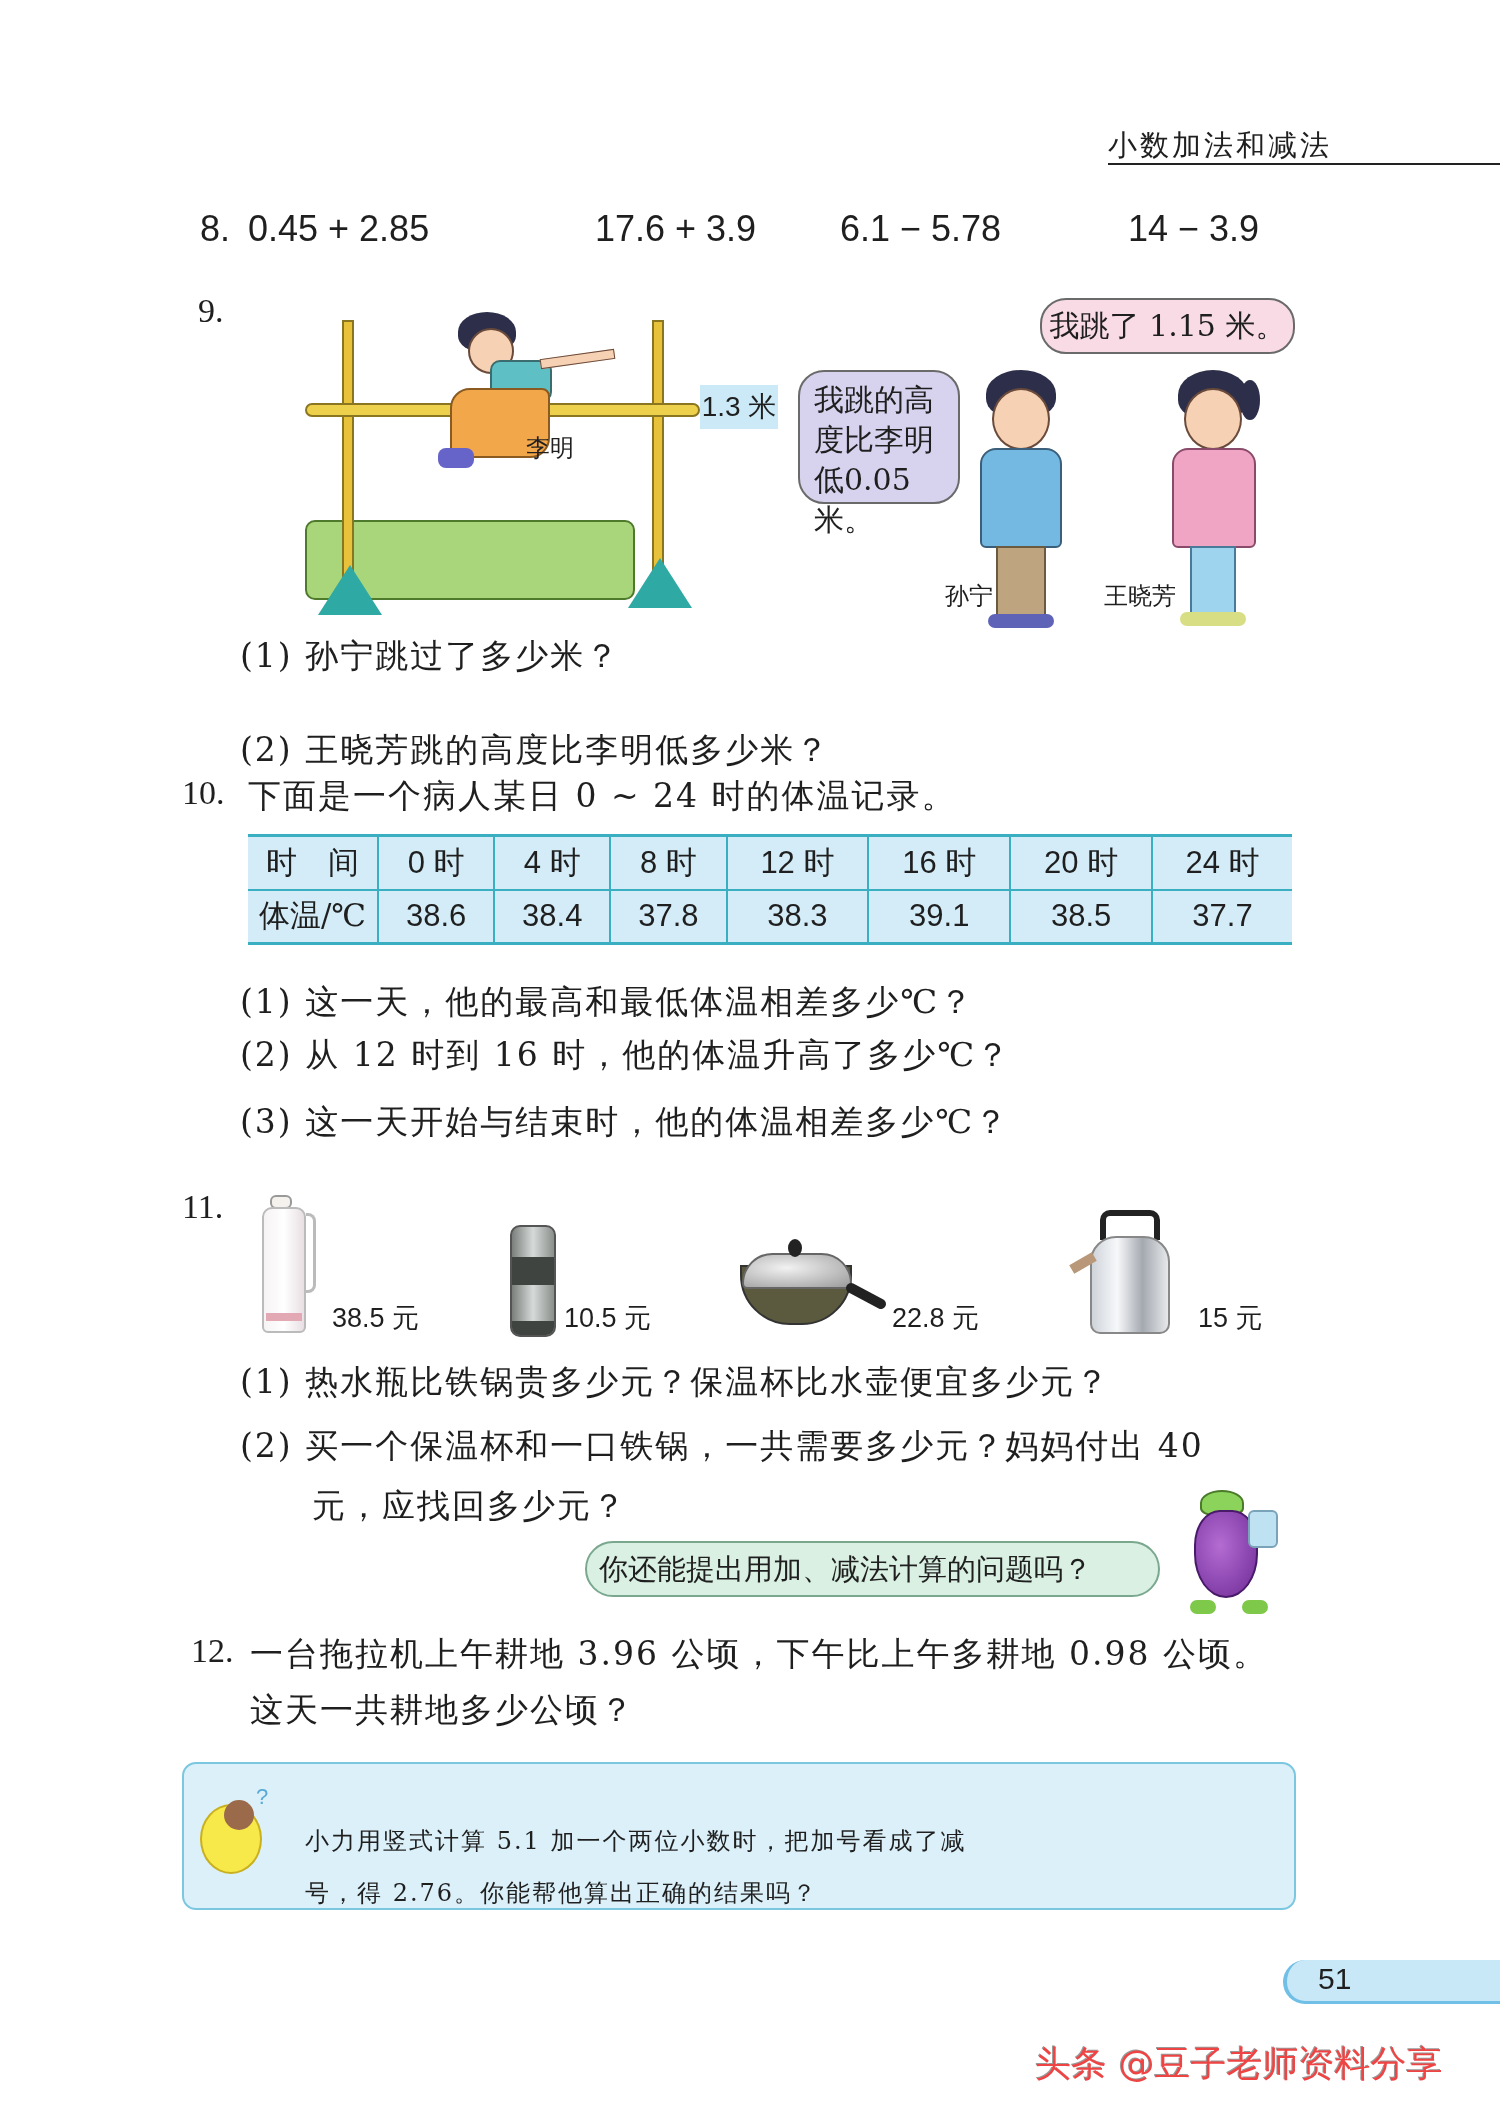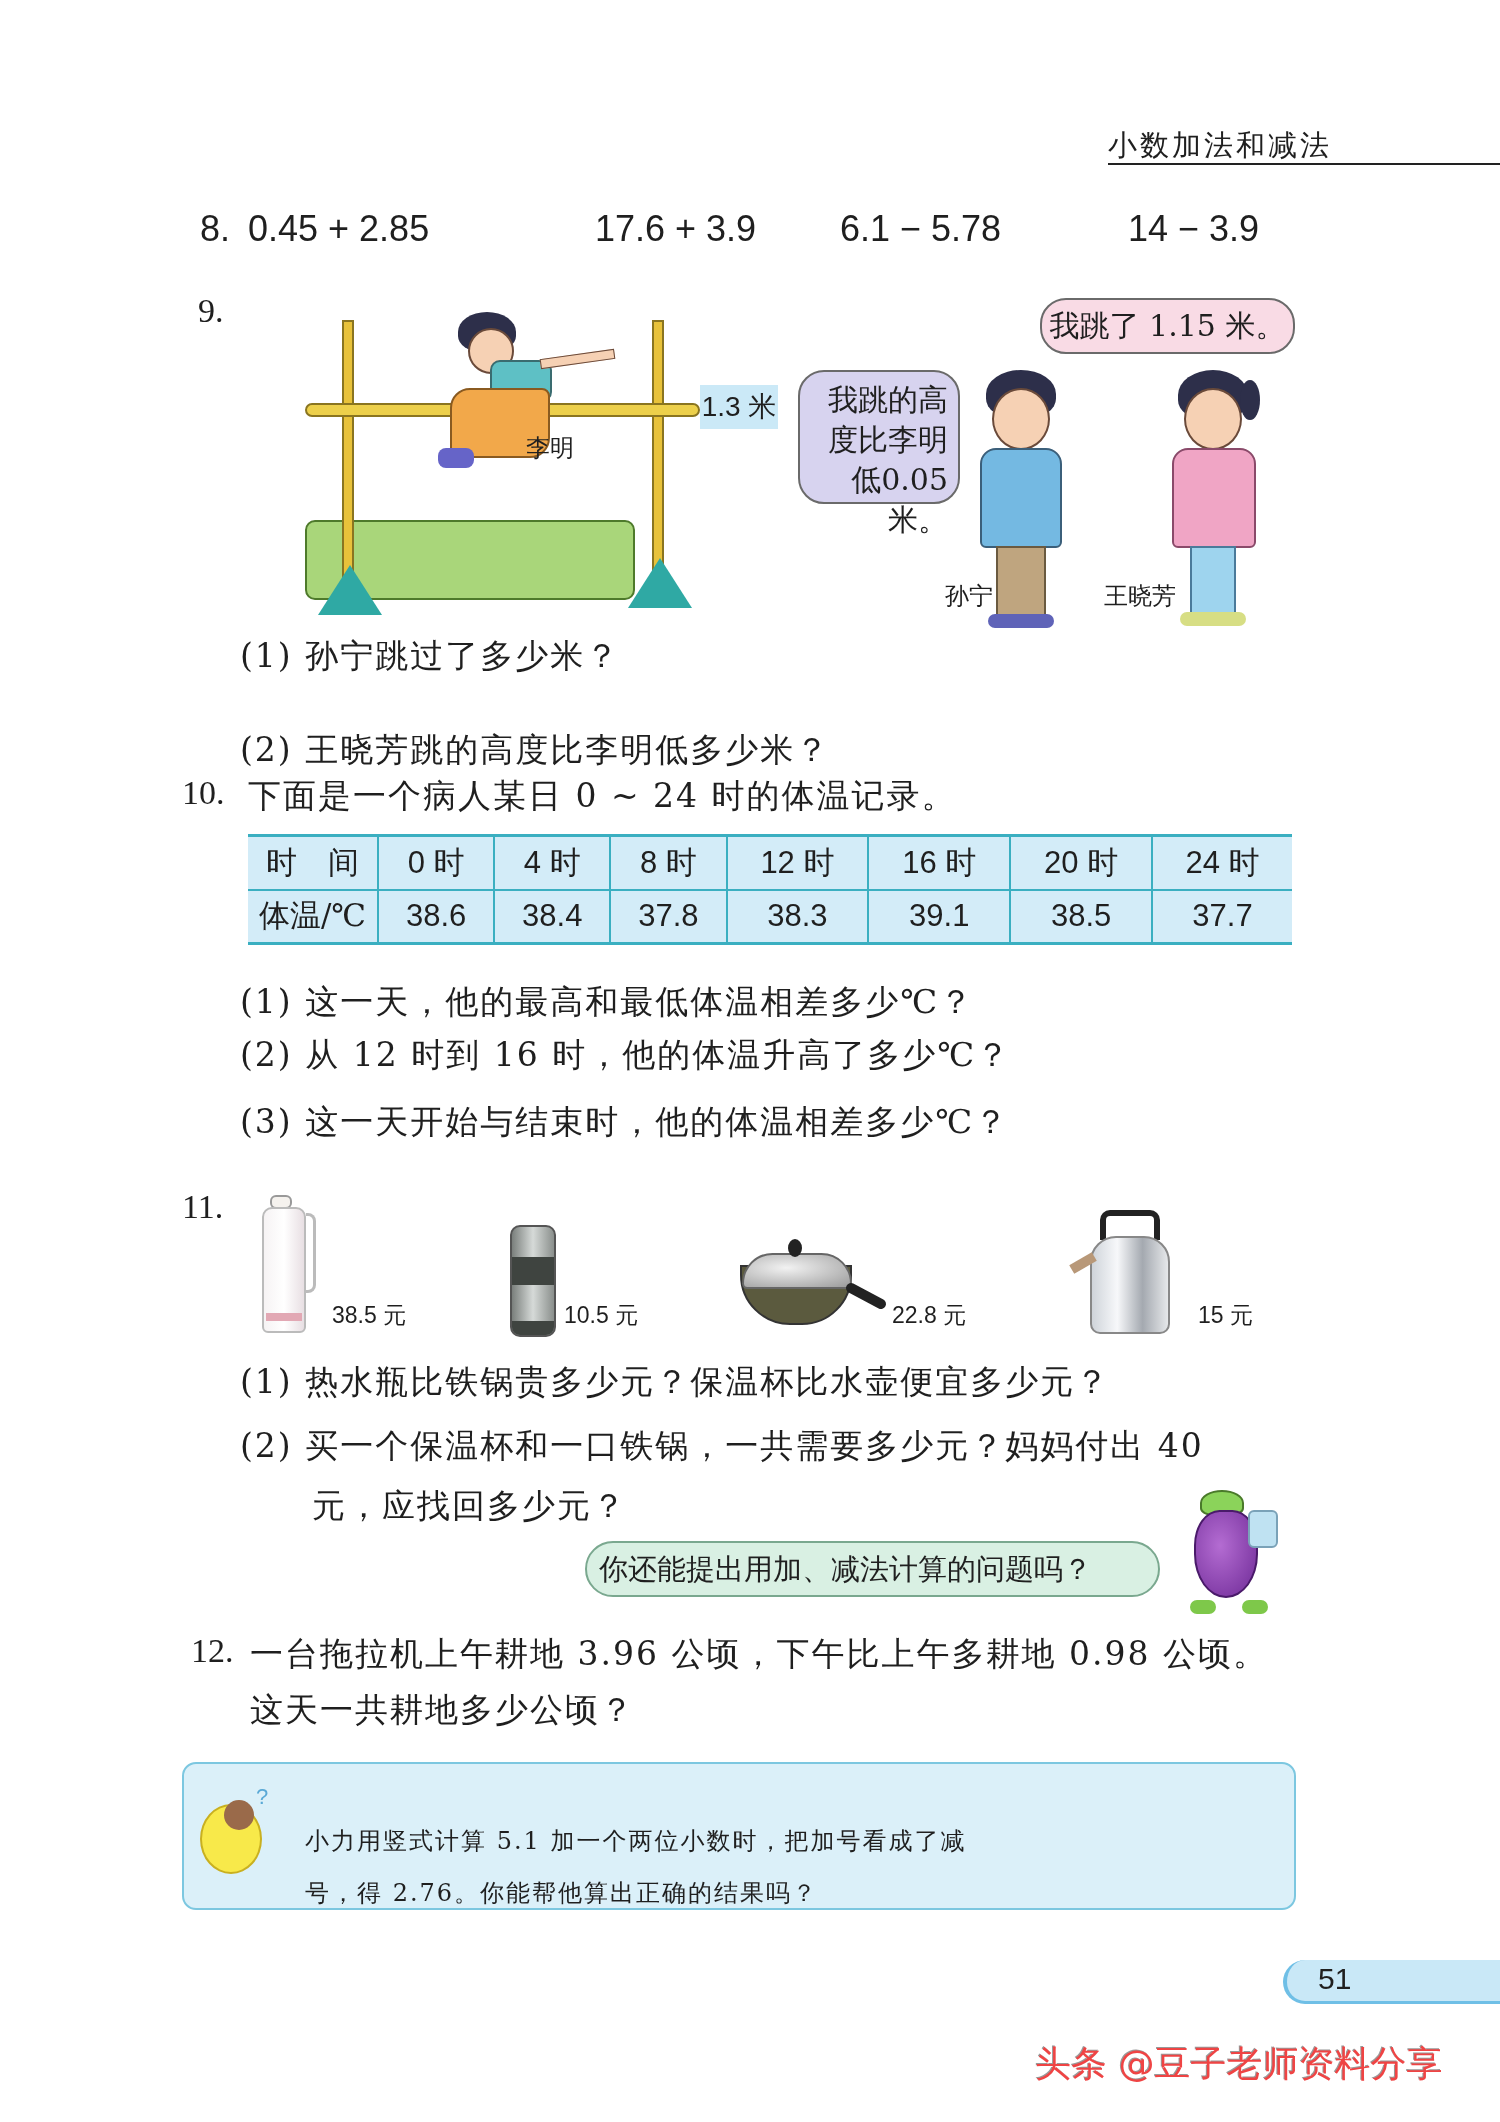--- a/index.html
+++ b/index.html
@@ -19,41 +19,41 @@
     
     .pnum { font-size: 34px; font-family: "Liberation Serif", serif; }
 
     
     .pole { background: #e8c23a; border: 2px solid #8a7520; width: 12px; }
     .bar { background: #edd04b; border: 2px solid #8a7520; height: 14px; border-radius: 7px; }
     .base { width: 0; height: 0; border-left: 32px solid transparent; border-right: 32px solid transparent; border-bottom: 50px solid #2fa9a4; }
     .mat { background: #a9d67a; border: 2px solid #4e7a2b; border-radius: 10px; }
     .label-13 { left: 700px; top: 385px; width: 78px; height: 44px; background: #cbe9f7; font-size: 28px; text-align: center; line-height: 44px; }
     .bubble { border: 2px solid #6a6a6a; border-radius: 26px; }
-    .bubble-sun { left: 798px; top: 370px; width: 162px; height: 134px; background: #d7d3ef; font-size: 30px; line-height: 40px; padding: 8px 10px 0 14px; text-align: right; }
+    .bubble-sun { left: 798px; top: 370px; width: 162px; height: 134px; background: #d7d3ef; font-size: 30px; line-height: 40px; padding: 8px 10px 0 14px; }
     .bubble-wang { left: 1040px; top: 298px; width: 255px; height: 56px; background: #f9dbe5; font-size: 30px; line-height: 52px; text-align: center; }
     .name-label { font-size: 24px; }
 
     
     .head { border-radius: 50%; background: #f6d1b4; border: 2px solid #6a4a3a; }
     .hair { background: #2d2f4a; border-radius: 50% 50% 40% 40%; }
 
     .subq { font-size: 33px; letter-spacing: 2px; }
 
     
     #temp-table { left: 248px; top: 834px; width: 1044px; border-collapse: collapse; background: #d3ecf8; }
     #temp-table td { border-left: 2px solid #3aafc1; border-right: 2px solid #3aafc1; height: 54px; text-align: center; font-size: 31px; }
     #temp-table tr:first-child td { border-top: 3px solid #3aafc1; border-bottom: 2px solid #3aafc1; }
     #temp-table tr:last-child td { border-bottom: 3px solid #3aafc1; }
     #temp-table td:first-child { border-left: none; width: 130px; font-family: "DejaVu Serif", serif; }
     #temp-table td:last-child { border-right: none; }
     #temp-table td.num { font-family: "Liberation Sans", sans-serif; }
 
     
-    .price { font-size: 23px; }
+    .price { font-size: 27px; }
 
     .hint-bubble { left: 585px; top: 1541px; width: 575px; height: 56px; background: #d9f0e3; border: 2px solid #7aa88f; border-radius: 28px; font-size: 29px; line-height: 52px; padding-left: 12px; }
 
     
     #think-box { left: 182px; top: 1762px; width: 1114px; height: 148px; background: #dbf0f9; border: 2px solid #7cc7e0; border-radius: 14px; }
     #think-text { left: 305px; top: 1785px; width: 970px; font-size: 24px; line-height: 52px; letter-spacing: 2px; margin-top: 30px; }
 
     
     #page-tab { left: 1283px; top: 1960px; width: 217px; height: 44px; background: #c9e8f7; border-radius: 22px 0 0 22px; border-left: 4px solid #6fbfe6; border-bottom: 3px solid #6fbfe6; }
     #page-num { left: 1318px; top: 1962px; font-size: 30px; }

